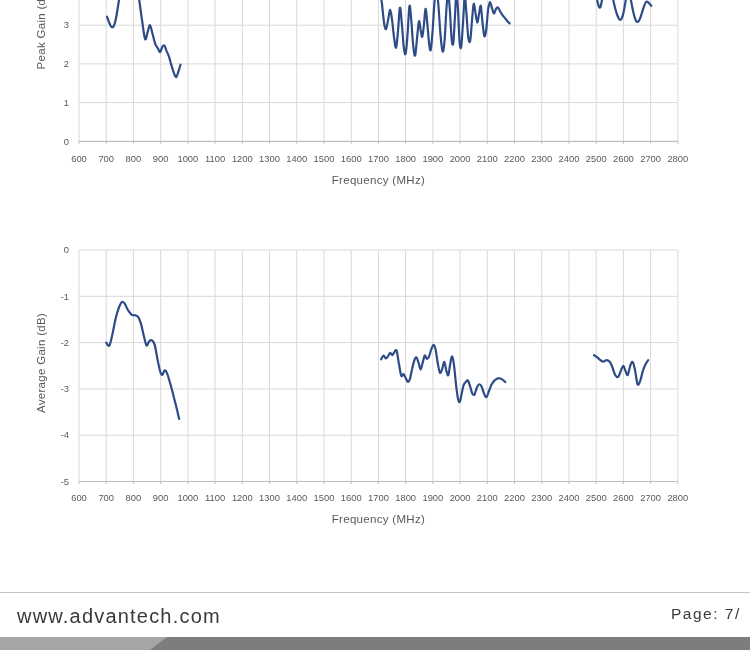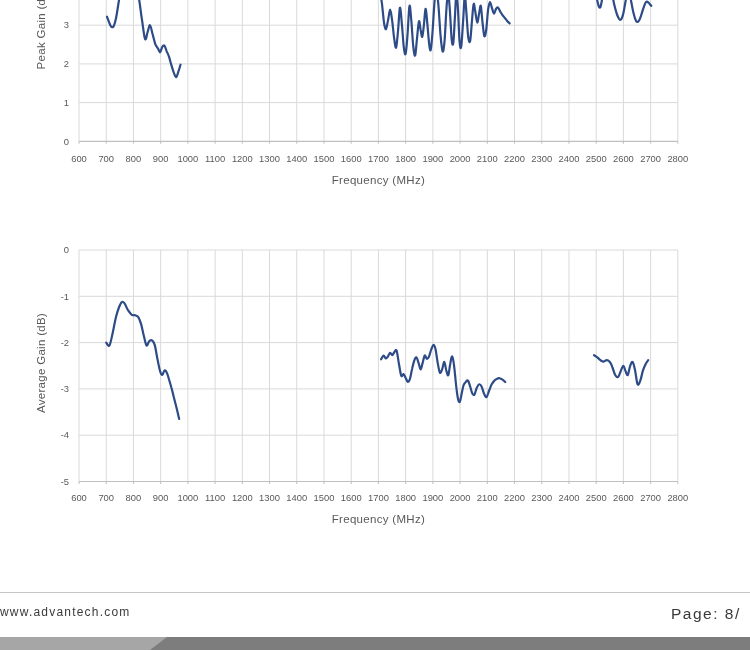--- a/index.html
+++ b/index.html
@@ -3,21 +3,21 @@
 <meta charset="utf-8">
 <style>
   html,body{margin:0;padding:0;background:#fff;}
   .page{position:relative;width:750px;height:650px;background:#ffffff;overflow:hidden;
         font-family:"Liberation Sans",sans-serif;}
   svg{position:absolute;left:0;display:block;}
   svg text{font-family:"Liberation Sans",sans-serif;}
   #chart1{top:0;}
   #chart2{top:210px;}
   .footer-rule{position:absolute;top:592px;left:0;width:750px;height:1px;background:#c4c4c4;}
-  .footer-url{position:absolute;top:605px;left:0;font-size:12px;letter-spacing:1.2px;
+  .footer-url{position:absolute;top:605px;left:17px;font-size:20px;letter-spacing:1.2px;
               color:#3a3a3a;white-space:nowrap;}
   .footer-page{position:absolute;top:605px;left:671px;font-size:15.5px;letter-spacing:1.5px;
               color:#3a3a3a;white-space:nowrap;}
   .footer-bar{position:absolute;top:637px;left:0;width:750px;height:13px;background:#7d7d7d;}
   .footer-bar-light{position:absolute;top:0;left:0;width:170px;height:13px;background:#a6a6a6;
               clip-path:polygon(0 0,167px 0,150px 100%,0 100%);}
 </style>
 </head>
 <body>
 
@@ -192,18 +192,18 @@
       <text x="677.84" y="500.5" text-anchor="middle" font-size="9.4" fill="#595959">2800</text>
       <text x="378.42" y="522.5" text-anchor="middle" font-size="11.5" fill="#595959" letter-spacing="0.3">Frequency (MHz)</text>
       <text x="45" y="363" text-anchor="middle" font-size="11.5" fill="#595959" letter-spacing="0.3" transform="rotate(-90 45 363)">Average Gain (dB)</text>
       <path d="M106.2 342.6 C106.8 343.1 108.4 347.1 109.5 345.4 C110.6 343.7 111.7 337.1 112.8 332.4 C113.8 327.7 114.9 321.5 116.0 317.1 C117.1 312.8 118.3 309.0 119.3 306.5 C120.3 303.9 121.1 302.3 122.0 301.9 C122.9 301.4 123.7 302.3 124.7 303.7 C125.7 305.1 126.8 308.3 128.0 310.2 C129.2 312.0 130.6 314.0 131.8 314.8 C133.0 315.7 134.0 314.9 135.1 315.3 C136.2 315.7 137.3 315.7 138.3 317.1 C139.3 318.6 140.2 321.0 141.1 324.1 C142.0 327.2 142.9 332.1 143.8 335.7 C144.7 339.2 145.6 344.5 146.5 345.4 C147.4 346.3 148.3 342.1 149.2 341.2 C150.1 340.4 151.0 339.7 151.9 340.3 C152.9 340.9 153.8 341.8 154.7 344.9 C155.6 348.0 156.5 354.4 157.4 358.8 C158.3 363.2 159.3 368.6 160.1 371.3 C160.9 374.0 161.6 375.2 162.3 375.0 C163.0 374.9 163.7 370.8 164.5 370.4 C165.2 369.9 165.9 370.8 166.6 372.2 C167.4 373.6 168.0 376.1 168.8 378.7 C169.6 381.3 170.6 384.6 171.5 388.0 C172.5 391.4 173.4 395.5 174.3 399.1 C175.2 402.7 176.2 406.4 177.0 409.7 C177.8 413.1 178.8 417.5 179.2 419.0" fill="none" stroke="#2d4b87" stroke-width="2.2" stroke-linecap="round" stroke-linejoin="round"></path>
       <path d="M381.1 359.3 C381.6 358.7 382.8 355.7 383.6 355.6 C384.4 355.4 385.0 358.2 385.8 358.3 C386.5 358.5 387.2 357.4 387.9 356.5 C388.7 355.6 389.4 353.0 390.1 352.8 C390.9 352.6 391.6 355.3 392.3 355.1 C393.0 354.9 393.8 352.6 394.5 351.9 C395.2 351.2 395.9 348.8 396.7 350.9 C397.4 353.1 398.3 360.7 399.1 364.8 C399.9 369.0 400.6 374.4 401.3 375.9 C402.0 377.5 402.7 373.8 403.5 374.1 C404.2 374.4 404.9 376.5 405.6 377.8 C406.4 379.1 407.1 381.8 407.8 382.0 C408.5 382.1 409.3 381.0 410.0 378.7 C410.7 376.5 411.4 371.6 412.2 368.5 C412.9 365.4 413.6 362.0 414.4 360.2 C415.1 358.3 415.8 356.9 416.5 357.4 C417.3 358.0 418.0 361.4 418.7 363.4 C419.4 365.4 420.0 369.5 420.6 369.5 C421.2 369.5 421.8 365.8 422.5 363.4 C423.2 361.1 424.0 356.3 424.7 355.6 C425.4 354.8 426.1 358.7 426.9 358.8 C427.6 359.0 428.3 358.0 429.0 356.5 C429.8 354.9 430.5 351.5 431.2 349.5 C432.0 347.6 432.7 344.9 433.4 344.9 C434.1 344.9 434.9 346.5 435.6 349.5 C436.3 352.6 437.0 359.6 437.8 363.4 C438.5 367.3 439.2 371.7 439.9 372.7 C440.7 373.7 441.4 371.2 442.1 369.5 C442.8 367.7 443.6 361.7 444.3 362.0 C445.0 362.4 445.8 369.1 446.5 371.3 C447.2 373.5 447.7 376.3 448.4 375.0 C449.0 373.7 449.6 366.5 450.3 363.4 C450.9 360.3 451.6 356.1 452.2 356.5 C452.8 356.9 453.5 361.1 454.1 365.8 C454.7 370.4 455.4 378.9 456.0 384.3 C456.6 389.7 457.3 395.2 457.9 398.2 C458.5 401.1 459.2 402.6 459.8 401.9 C460.4 401.1 461.1 396.3 461.7 393.5 C462.3 390.8 462.9 387.1 463.6 385.2 C464.3 383.3 465.1 382.7 465.8 382.0 C466.5 381.2 467.2 379.8 468.0 380.6 C468.7 381.3 469.4 384.4 470.2 386.6 C470.9 388.7 471.6 392.2 472.3 393.5 C473.1 394.8 473.8 395.4 474.5 394.5 C475.2 393.5 475.9 389.7 476.7 388.0 C477.5 386.3 478.3 384.5 479.1 384.3 C480.0 384.0 480.8 385.0 481.6 386.6 C482.4 388.1 483.2 391.8 484.0 393.5 C484.9 395.3 485.7 397.6 486.5 397.2 C487.3 396.8 488.1 393.4 488.9 391.2 C489.8 389.1 490.7 386.0 491.7 384.3 C492.6 382.5 493.5 381.5 494.4 380.6 C495.3 379.6 496.2 379.1 497.1 378.7 C498.0 378.3 498.9 378.1 499.8 378.3 C500.7 378.4 501.6 379.0 502.5 379.6 C503.5 380.3 504.8 381.6 505.3 382.0" fill="none" stroke="#2d4b87" stroke-width="2.2" stroke-linecap="round" stroke-linejoin="round"></path>
       <path d="M594.0 355.1 C594.5 355.5 596.2 356.6 597.3 357.4 C598.4 358.3 599.5 359.5 600.5 360.2 C601.6 360.9 602.5 361.6 603.5 361.6 C604.5 361.6 605.5 360.2 606.5 360.2 C607.5 360.2 608.6 360.5 609.5 361.6 C610.5 362.7 611.3 364.4 612.2 366.7 C613.2 368.9 614.2 373.3 615.2 375.0 C616.2 376.7 617.3 377.6 618.2 376.9 C619.2 376.1 620.1 372.2 621.0 370.4 C621.8 368.5 622.6 365.6 623.4 365.8 C624.2 365.9 624.9 369.8 625.6 371.3 C626.3 372.8 627.0 375.9 627.8 375.0 C628.5 374.1 629.4 367.9 630.2 365.8 C631.0 363.6 631.8 361.3 632.7 362.0 C633.5 362.8 634.3 366.7 635.1 370.4 C635.9 374.1 636.7 382.6 637.6 384.3 C638.4 386.0 639.4 382.9 640.3 380.6 C641.2 378.3 642.1 373.2 643.0 370.4 C643.9 367.6 644.9 365.6 645.7 363.9 C646.6 362.2 647.8 360.8 648.2 360.2" fill="none" stroke="#2d4b87" stroke-width="2.2" stroke-linecap="round" stroke-linejoin="round"></path>
     </svg>
 
   <div class="footer-rule"></div>
   <div class="footer-url">www.advantech.com</div>
-  <div class="footer-page">Page: 8/</div>
+  <div class="footer-page">Page: 7/</div>
   <div class="footer-bar">
     <div class="footer-bar-light"></div>
   </div>
 
 </div>
 
 </body></html>

